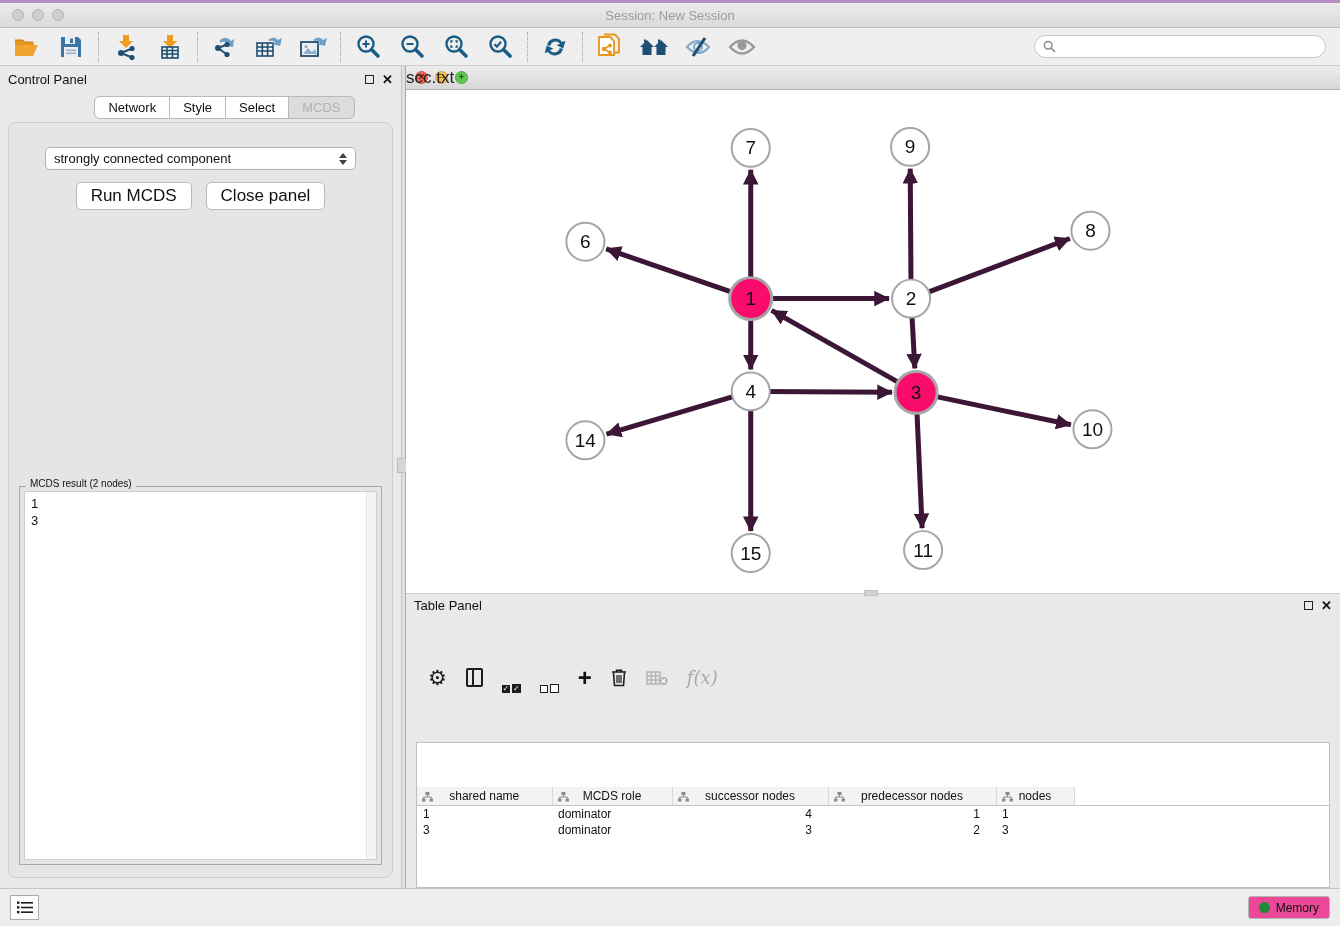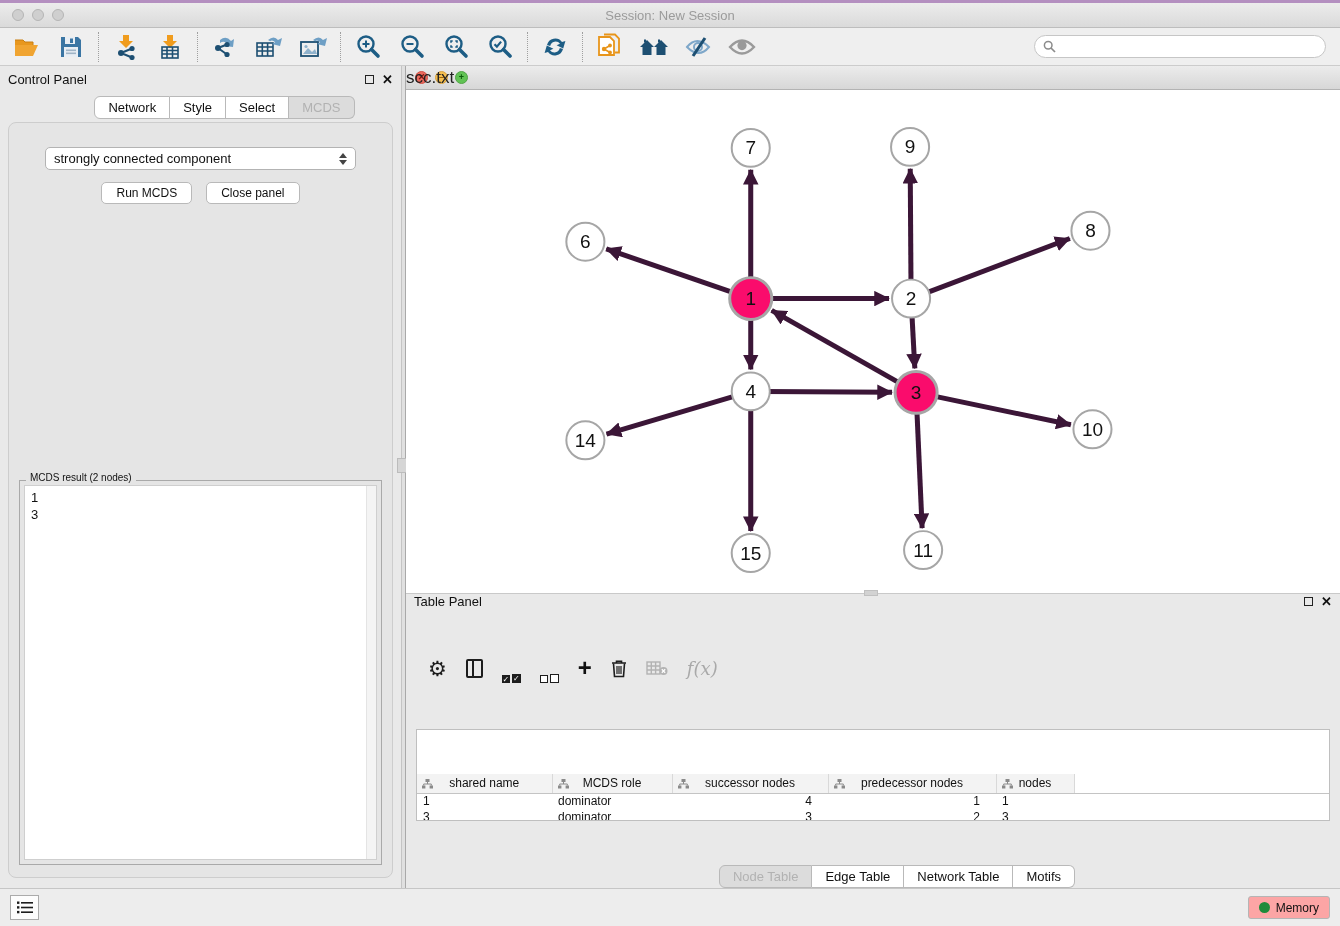--- a/index.html
+++ b/index.html
@@ -40,21 +40,21 @@
   .seg:last-child { border-radius:0 6px 6px 0; }
   .seg.active { background:#dcdcdc; color:#b2b2b2; }
 
   .cpanel-body { flex:1; margin:0 8px 10px 8px; background:#e5e5e5; border:1px solid #cdcdcd; border-radius:8px; display:flex; flex-direction:column; padding-top:16px; min-height:0; }
   .opt-label { text-align:center; font-size:13px; color:#111; }
   .select { margin:8px 36px 0 36px; height:23px; background:#fff; border:1px solid #b3b3b3; border-radius:5px; display:flex; align-items:center; padding:0 8px; font-size:13px; color:#111; }
   .select .spin { margin-left:auto; display:flex; flex-direction:column; gap:2px; }
   .select .up { width:0; height:0; border-left:4px solid transparent; border-right:4px solid transparent; border-bottom:5px solid #444; }
   .select .dn { width:0; height:0; border-left:4px solid transparent; border-right:4px solid transparent; border-top:5px solid #444; }
   .btn-row { margin-top:12px; display:flex; justify-content:center; gap:14px; }
-  .pushbtn { background:#fff; border:1px solid #b9b9b9; border-radius:5px; font-size:12px; color:#111; padding:3px 14px; font-family:"Liberation Sans",sans-serif; }
+  .pushbtn { background:#fff; border:1px solid #b9b9b9; border-radius:5px; font-size:17px; color:#111; padding:3px 14px; font-family:"Liberation Sans",sans-serif; }
 
   .result-group { margin:276px 10px 12px 10px; flex:1; border:1px solid #a9a9a9; position:relative; display:flex; min-height:0; background:#e5e5e5; padding:4px; }
   .result-legend { position:absolute; top:-9px; left:6px; background:#e5e5e5; padding:0 4px; font-size:10px; color:#111; }
   .result-text { flex:1; background:#fff; border:1px solid #cfcfcf; font-size:13px; line-height:17px; padding:3px 6px; white-space:pre; color:#111; position:relative; }
   .result-text::after { content:""; position:absolute; top:0; right:0; width:9px; bottom:0; background:#f4f4f4; border-left:1px solid #e4e4e4; }
 
   
   .vsplit { width:5px; background:#e0e0e0; border-left:1px solid #c4c4c4; border-right:1px solid #a9a9a9; position:relative; }
   .vsplit .grip { position:absolute; top:392px; left:-5px; width:13px; height:15px; background:#d6d6d6; border:1px solid #bcbcbc; }
 
@@ -96,21 +96,21 @@
   .ntable th.filler { background:#fff; border-right:none; }
   .ntable th .hicon { position:absolute; left:5px; top:4px; }
   .ntable td { height:16px; font-size:12px; color:#111; padding:0 6px; white-space:nowrap; overflow:hidden; }
   .ntable td.r { text-align:right; padding-right:16px; }
 
   .ttabs { height:44px; display:flex; justify-content:center; align-items:center; }
 
   
   .statusbar { height:38px; background:#ededed; border-top:1px solid #c6c6c6; display:flex; align-items:center; padding:0 10px; }
   .listbtn { width:29px; height:25px; background:#fdfdfd; border:1px solid #ababab; display:flex; align-items:center; justify-content:center; }
-  .membtn { margin-left:auto; height:23px; background:#fca5a5; border:1px solid #b5b5b5; border-radius:3px; display:flex; align-items:center; gap:6px; padding:0 10px; font-size:12px; color:#111; }
+  .membtn { margin-left:auto; height:23px; background:#ec4899; border:1px solid #b5b5b5; border-radius:3px; display:flex; align-items:center; gap:6px; padding:0 10px; font-size:12px; color:#111; }
   .memdot { width:11px; height:11px; border-radius:50%; background:#1e8b3a; }
 </style>
 </head>
 <body>
 
 <div class="app">
 
   <div class="titlebar">
     <div class="traffic">
       <span class="tl"></span>
@@ -509,28 +509,20 @@
                   <td>3</td>
                   <td>dominator</td>
                   <td class="r">3</td>
                   <td class="r">2</td>
                   <td>3</td>
                   <td></td>
                 </tr>
               </tbody>
             </table>
         </div>
-        <div class="ttabs">
-          <div class="segctl" id="tp-tabs">
-              <span class="seg active">Node Table</span>
-              <span class="seg">Edge Table</span>
-              <span class="seg">Network Table</span>
-              <span class="seg">Motifs</span>
-            </div>
-        </div>
       </div>
 
     </div>
   </div>
 
   <div class="statusbar">
     <span class="listbtn">
       <svg width="16" height="13" viewBox="0 0 16 13">
           <g fill="#1d1d1d">
             <rect x="0" y="0.5" width="2.4" height="2.4"></rect>

